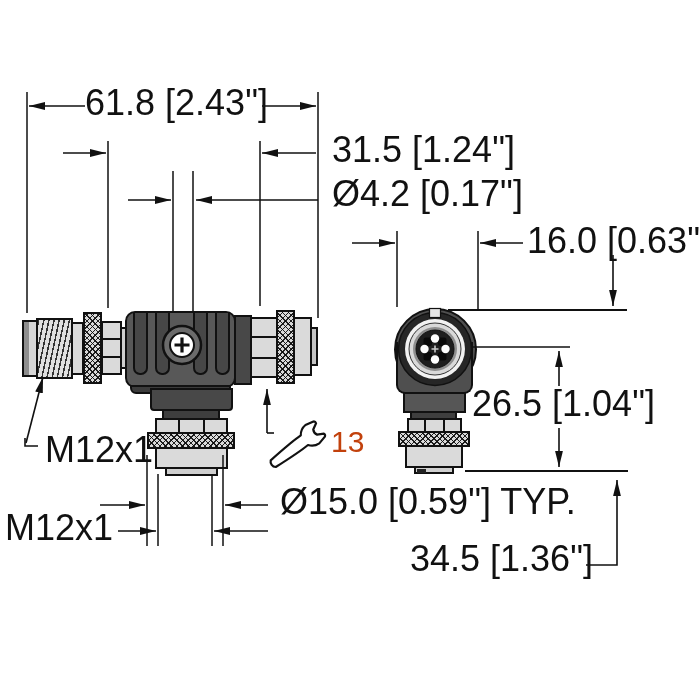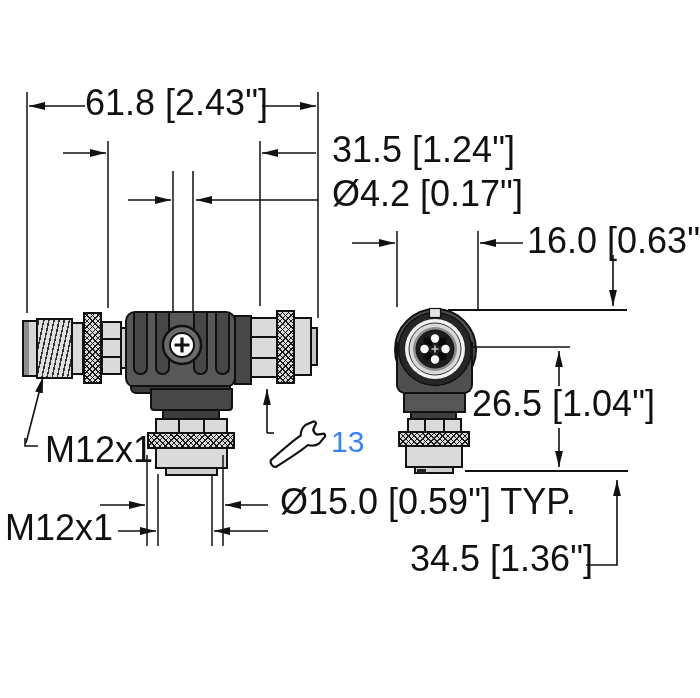--- a/index.html
+++ b/index.html
@@ -14,21 +14,21 @@
   .knurl{background-color:#d9d9d9;
     background-image:repeating-linear-gradient(45deg,rgba(10,10,10,.9) 0 1px,transparent 1px 4px),
                      repeating-linear-gradient(-45deg,rgba(10,10,10,.9) 0 1px,transparent 1px 4px);}
   .hexH{background-color:#dadada;
     background-image:linear-gradient(to bottom,transparent 0 30%,#111 30% 34%,transparent 34% 66%,#111 66% 70%,transparent 70%);}
   .hexV{background-color:#dadada;
     background-image:linear-gradient(to right,transparent 0 30%,#111 30% 34%,transparent 34% 66%,#111 66% 70%,transparent 70%);}
   .groove{position:absolute;box-sizing:border-box;background:#474747;border:2px solid #111;
           border-radius:0 0 7px 7px;border-top:none;}
   .lbl{position:absolute;font-size:36px;line-height:1;color:#111;white-space:nowrap;}
-  .lbl-sm{position:absolute;font-size:30px;line-height:1;color:#3b82f6;white-space:nowrap;}
+  .lbl-sm{position:absolute;font-size:30px;line-height:1;color:#c2410c;white-space:nowrap;}
   svg.overlay{position:absolute;left:0;top:0;pointer-events:none;}
 </style>
 </head>
 <body>
 
 <div class="canvas">
 
   <div class="part" style="left:22px;top:320px;width:16px;height:57px;background:linear-gradient(90deg,#8d8d8d 0 5px,#d6d6d6 5px);"></div>
   <div class="part thread" style="left:36px;top:318px;width:37px;height:61px;"></div>
   <div class="part light" style="left:71px;top:322px;width:13px;height:53px;"></div>

